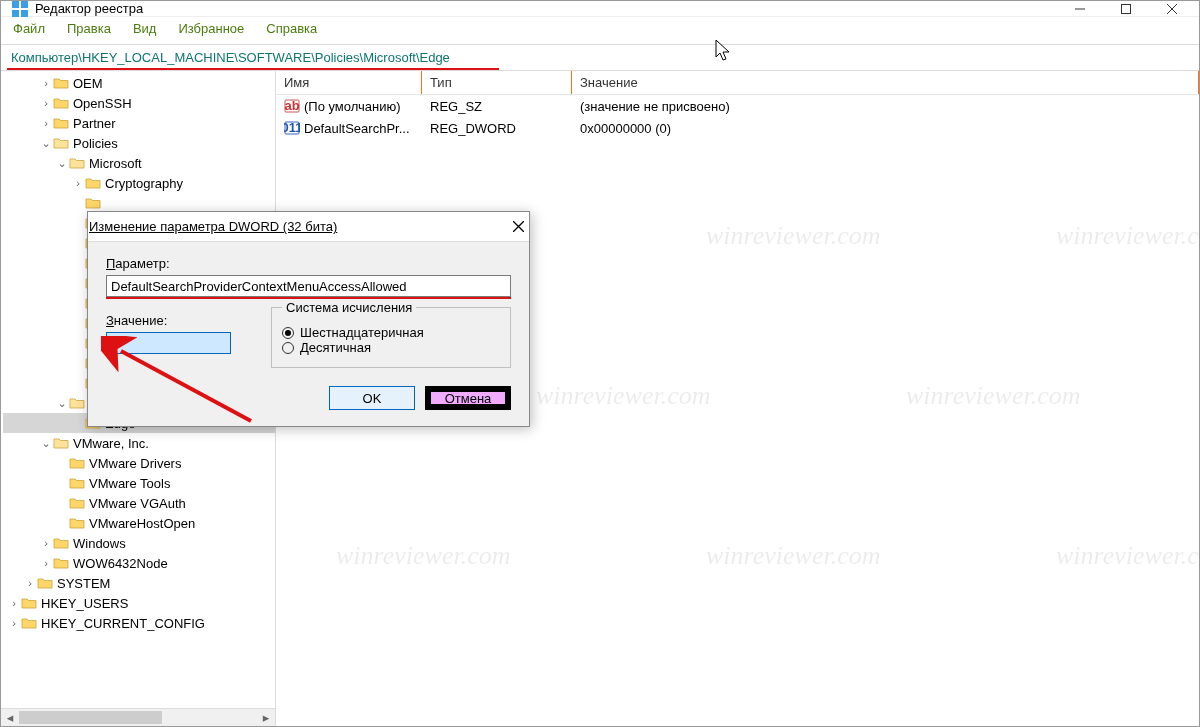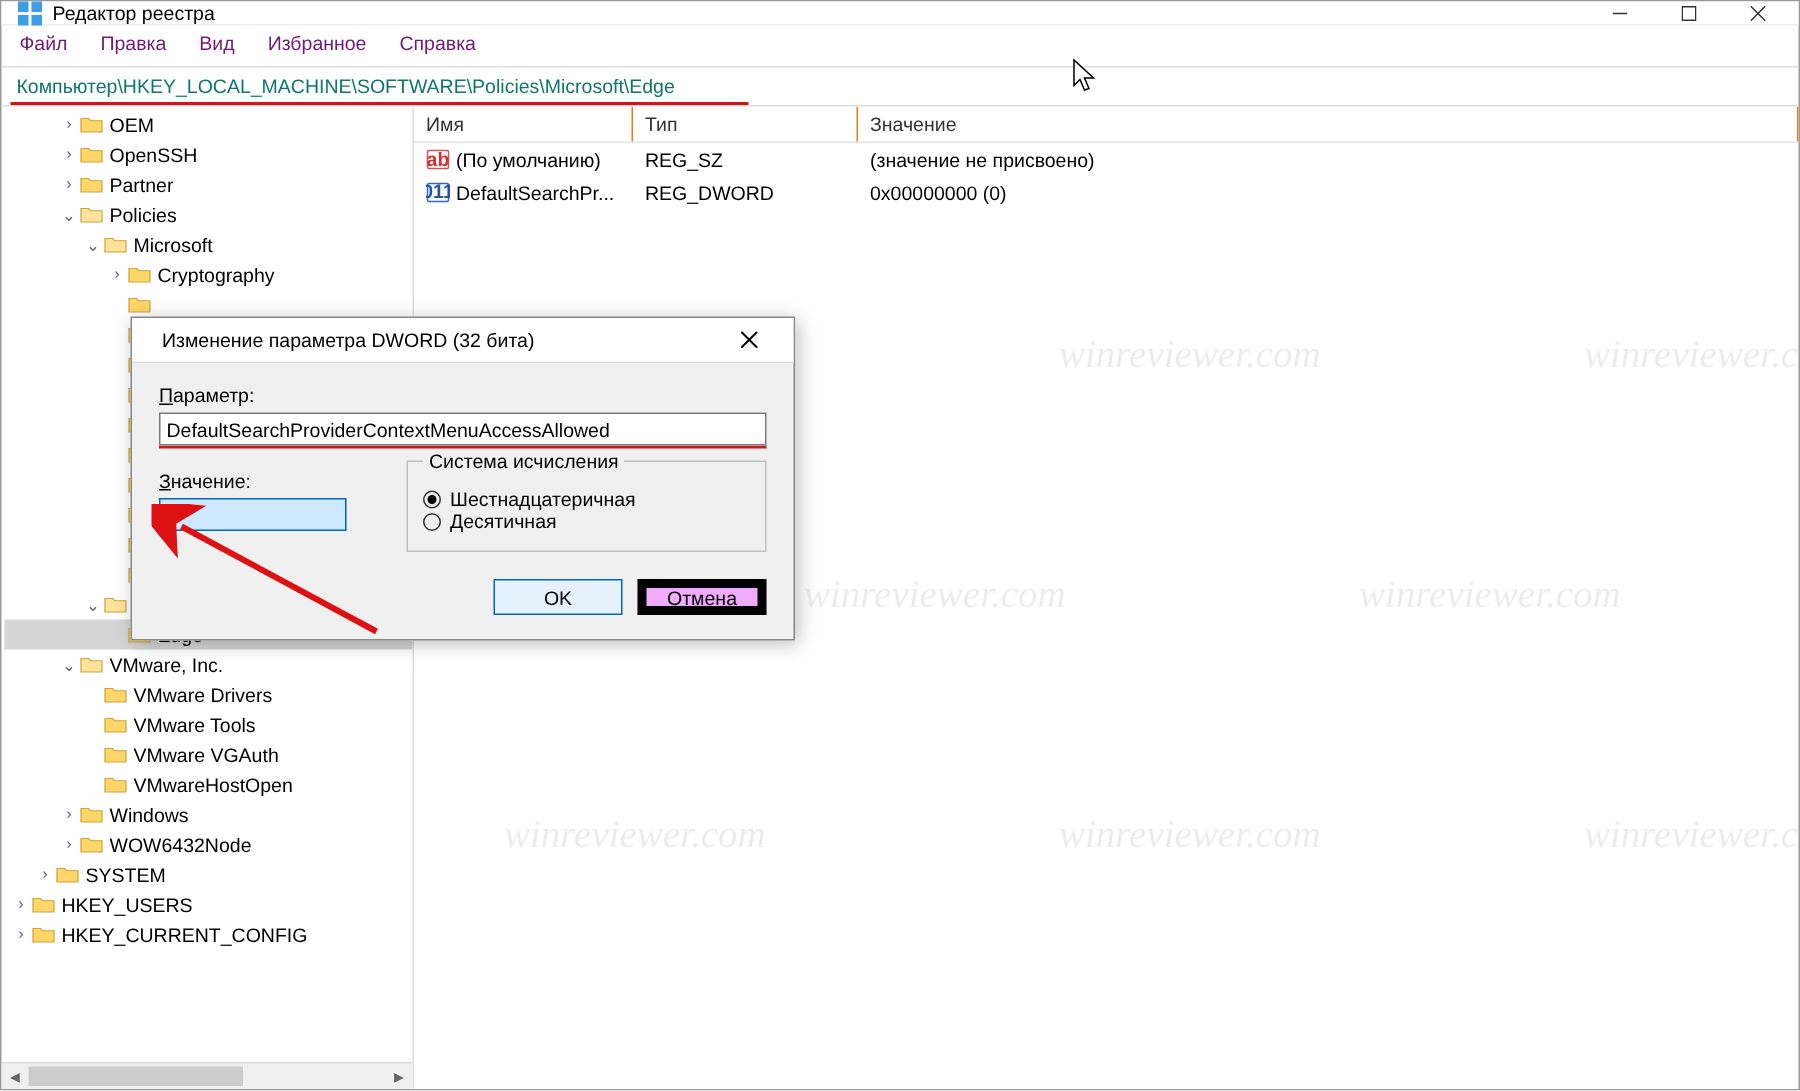--- a/index.html
+++ b/index.html
@@ -8,21 +8,21 @@
 
   
   .titlebar { height:16px; display:flex; align-items:center; padding:0 4px; background:#fff; border-bottom:1px solid #eee; }
   .titlebar .app-icon { width:18px; height:18px; margin:0 6px 0 6px; }
   .titlebar .title { color:#000; }
   .titlebar .spacer { flex:1; }
   .winbtn { width:46px; height:30px; display:flex; align-items:center; justify-content:center; color:#555; }
 
   
   .menubar { display:flex; gap:18px; padding:2px 10px 6px 10px; border-bottom:1px solid #dcdcdc; }
-  .menubar .menu-item { color:#701a75; padding:2px 2px; }
+  .menubar .menu-item { color:#4d7c0f; padding:2px 2px; }
   .menubar .menu-item .acc { text-decoration: underline; }
 
   
   .addressbar { padding:4px 8px 4px 8px; border-bottom:1px solid #dcdcdc; position:relative; }
   .addressbar input { width:100%; border:none; outline:none; background:transparent; color:#0f766e; }
   .red-underline { position:absolute; left:6px; right:700px; bottom:0; height:2px; background:#d11; }
 
   
   .main { flex:1; display:flex; min-height:0; }
   .tree-pane { width:275px; border-right:1px solid #dcdcdc; overflow:auto; padding:2px 0 2px 2px; }
@@ -46,21 +46,21 @@
   .col-name { width:146px; }
   .col-type { width:150px; }
   .col-data { flex:1; }
   .list-rows .row { display:flex; height:22px; align-items:center; }
   .list-rows .row .cell { padding:0 8px; overflow:hidden; text-overflow:ellipsis; white-space:nowrap; }
   .val-icon { width:16px; height:16px; margin-right:4px; flex-shrink:0; }
 
   
   .overlay { position:absolute; left:0; top:0; right:0; bottom:0; pointer-events:none; }
   .dialog { position:absolute; left:86px; top:210px; width:443px; background:#f0f0f0; border:1px solid #888; box-shadow:2px 2px 12px rgba(0,0,0,0.25); pointer-events:auto; }
-  .dialog .dlg-titlebar { height:30px; display:flex; align-items:center; padding:0 20px; background:#fff; border-bottom:1px solid #ddd; }
+  .dialog .dlg-titlebar { height:30px; display:flex; align-items:center; padding:0 1px; background:#fff; border-bottom:1px solid #ddd;text-decoration:underline; }
   .dialog .dlg-titlebar .title { flex:1; }
   .dlg-close { width:36px; height:30px; display:flex; align-items:center; justify-content:center; color:#333; margin-right:-8px; }
   .dlg-body { padding:14px 18px 16px 18px; }
   .dlg-label { margin-bottom:4px; }
   .dlg-label .acc { text-decoration: underline; }
   .dlg-text { width:100%; height:22px; border:1px solid #7a7a7a; background:#fff; padding:1px 4px; outline:none; }
   .dlg-row2 { display:flex; margin-top:14px; gap:40px; }
   .dlg-col { display:flex; flex-direction:column; }
   .dlg-value-input { width:125px; height:22px; border:1px solid #0067c0; background:#fff; outline:none; padding:1px 4px; }
   .dlg-value-input.sel { background:#cde8ff; }

